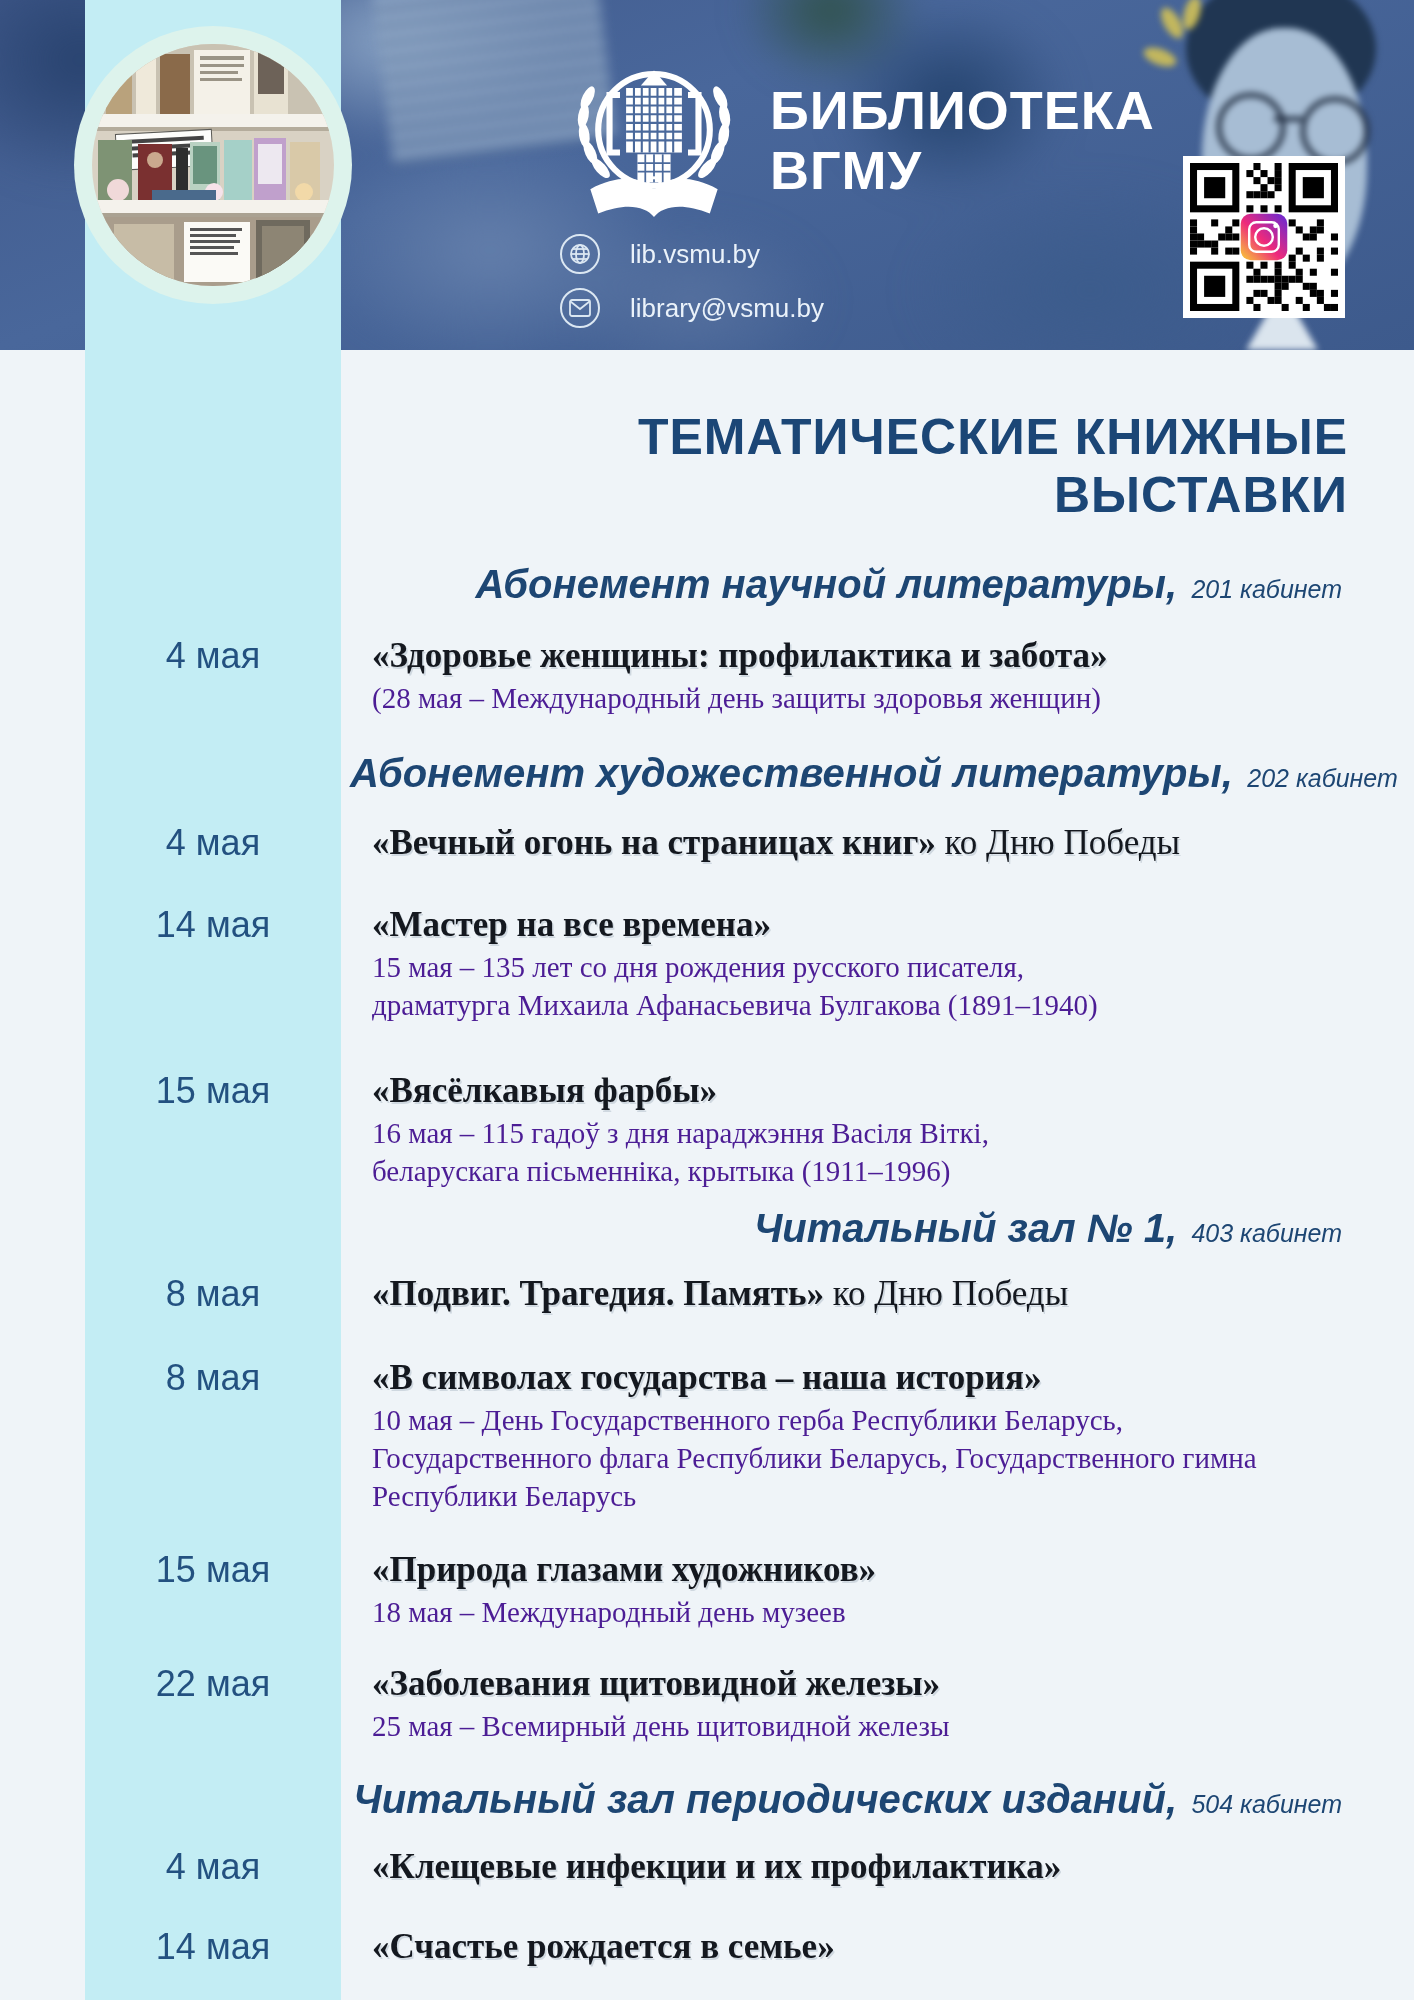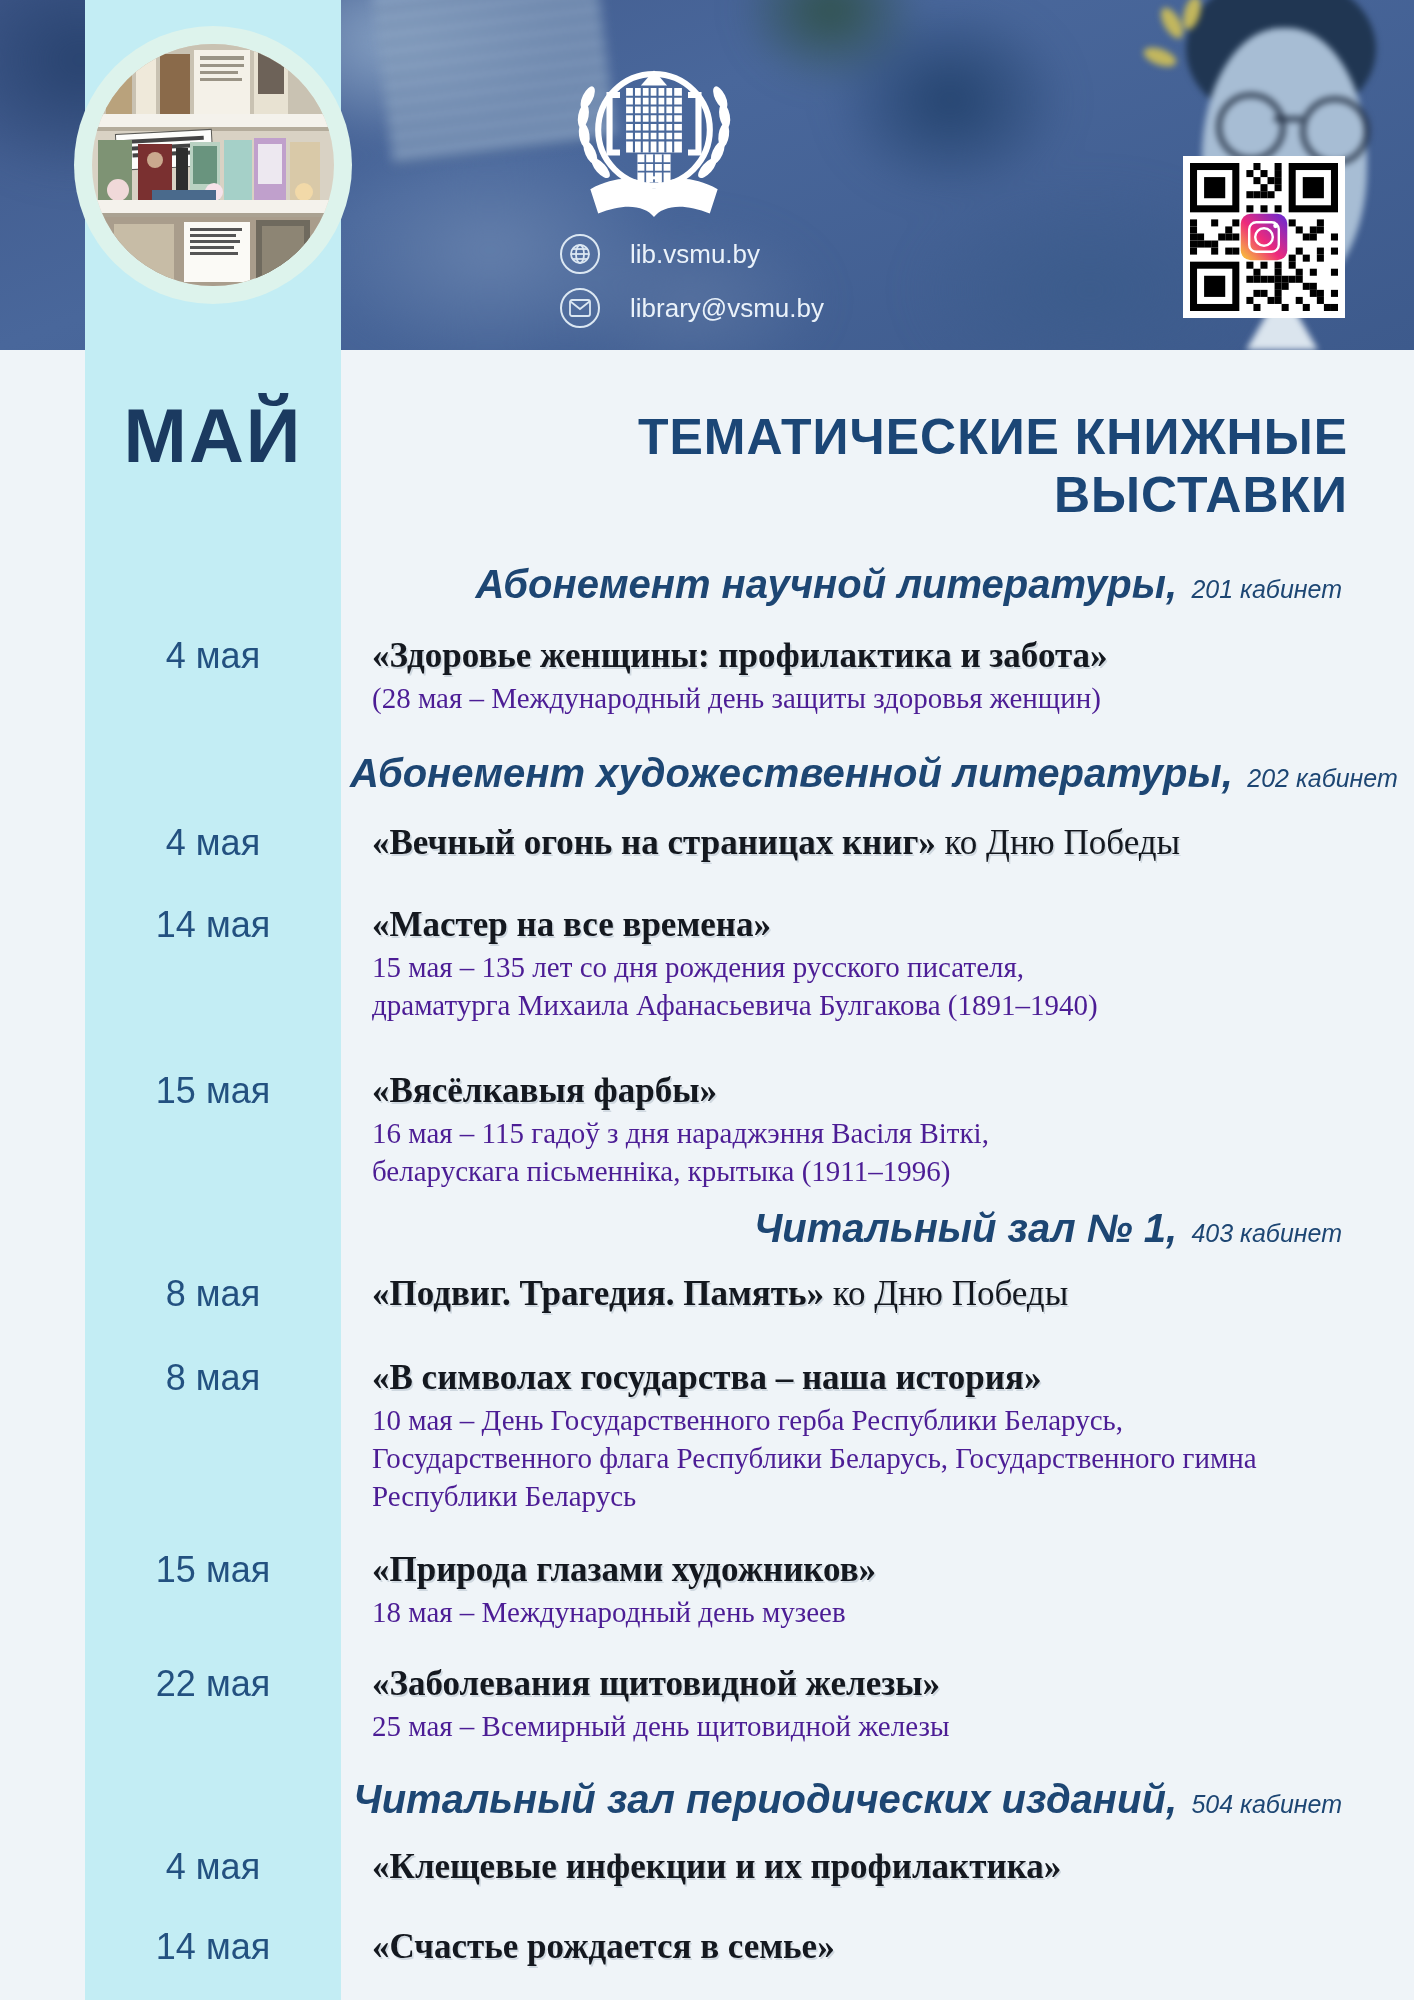--- a/index.html
+++ b/index.html
@@ -142,20 +142,24 @@
           <ellipse cx="201" cy="47" rx="6" ry="14" transform="rotate(-26 201 47)"></ellipse>
         </g>
         <path d="M52 152 C85 134 114 138 125 154 C136 138 165 134 198 152 L189 180 C160 168 136 170 125 184 C114 170 90 168 61 180 Z" fill="#fff"></path>
         <g>
           <circle cx="125" cy="146" r="7" stroke="#fff" stroke-width="3.5" fill="none"></circle>
           <path d="M117 158 q8 8 16 0" stroke="#fff" stroke-width="3.5" fill="none"></path>
         </g>
       </svg>
     </div>
 
+    <div class="brand">
+      <div>БИБЛИОТЕКА</div>
+      <div>ВГМУ</div>
+    </div>
 
     <div class="contact web">
       <span class="cicon">
         <svg width="24" height="24" viewBox="0 0 24 24" stroke="#dbe7f2" stroke-width="1.8" fill="none">
           <circle cx="12" cy="12" r="9"></circle>
             <ellipse cx="12" cy="12" rx="4" ry="9"></ellipse>
           <line x1="3" y1="12" x2="21" y2="12"></line>
             <line x1="4.2" y1="7" x2="19.8" y2="7"></line>
           <line x1="4.2" y1="17" x2="19.8" y2="17"></line>
         </svg>
@@ -331,21 +335,20 @@
           <rect x="98" y="184" width="52" height="3" fill="#555"></rect>
             <rect x="98" y="190" width="46" height="3" fill="#555"></rect>
           <rect x="98" y="196" width="50" height="3" fill="#555"></rect>
             <rect x="98" y="202" width="44" height="3" fill="#555"></rect>
           <rect x="98" y="208" width="48" height="3" fill="#555"></rect>
           <rect x="164" y="176" width="54" height="62" fill="#6f6a5e"></rect>
           <rect x="170" y="182" width="42" height="50" fill="#8d8574"></rect>
         </svg>
       </div>
     </div>
-    <div class="month">МАЙ</div>
   </div>
 
   <div class="content">
 
     <div class="main-title">ТЕМАТИЧЕСКИЕ КНИЖНЫЕ ВЫСТАВКИ</div>
 
     <div class="sec" style="margin-top:34px">
       <span class="nm">Абонемент научной литературы,</span>
       <span class="room">201 кабинет</span>
     </div>

